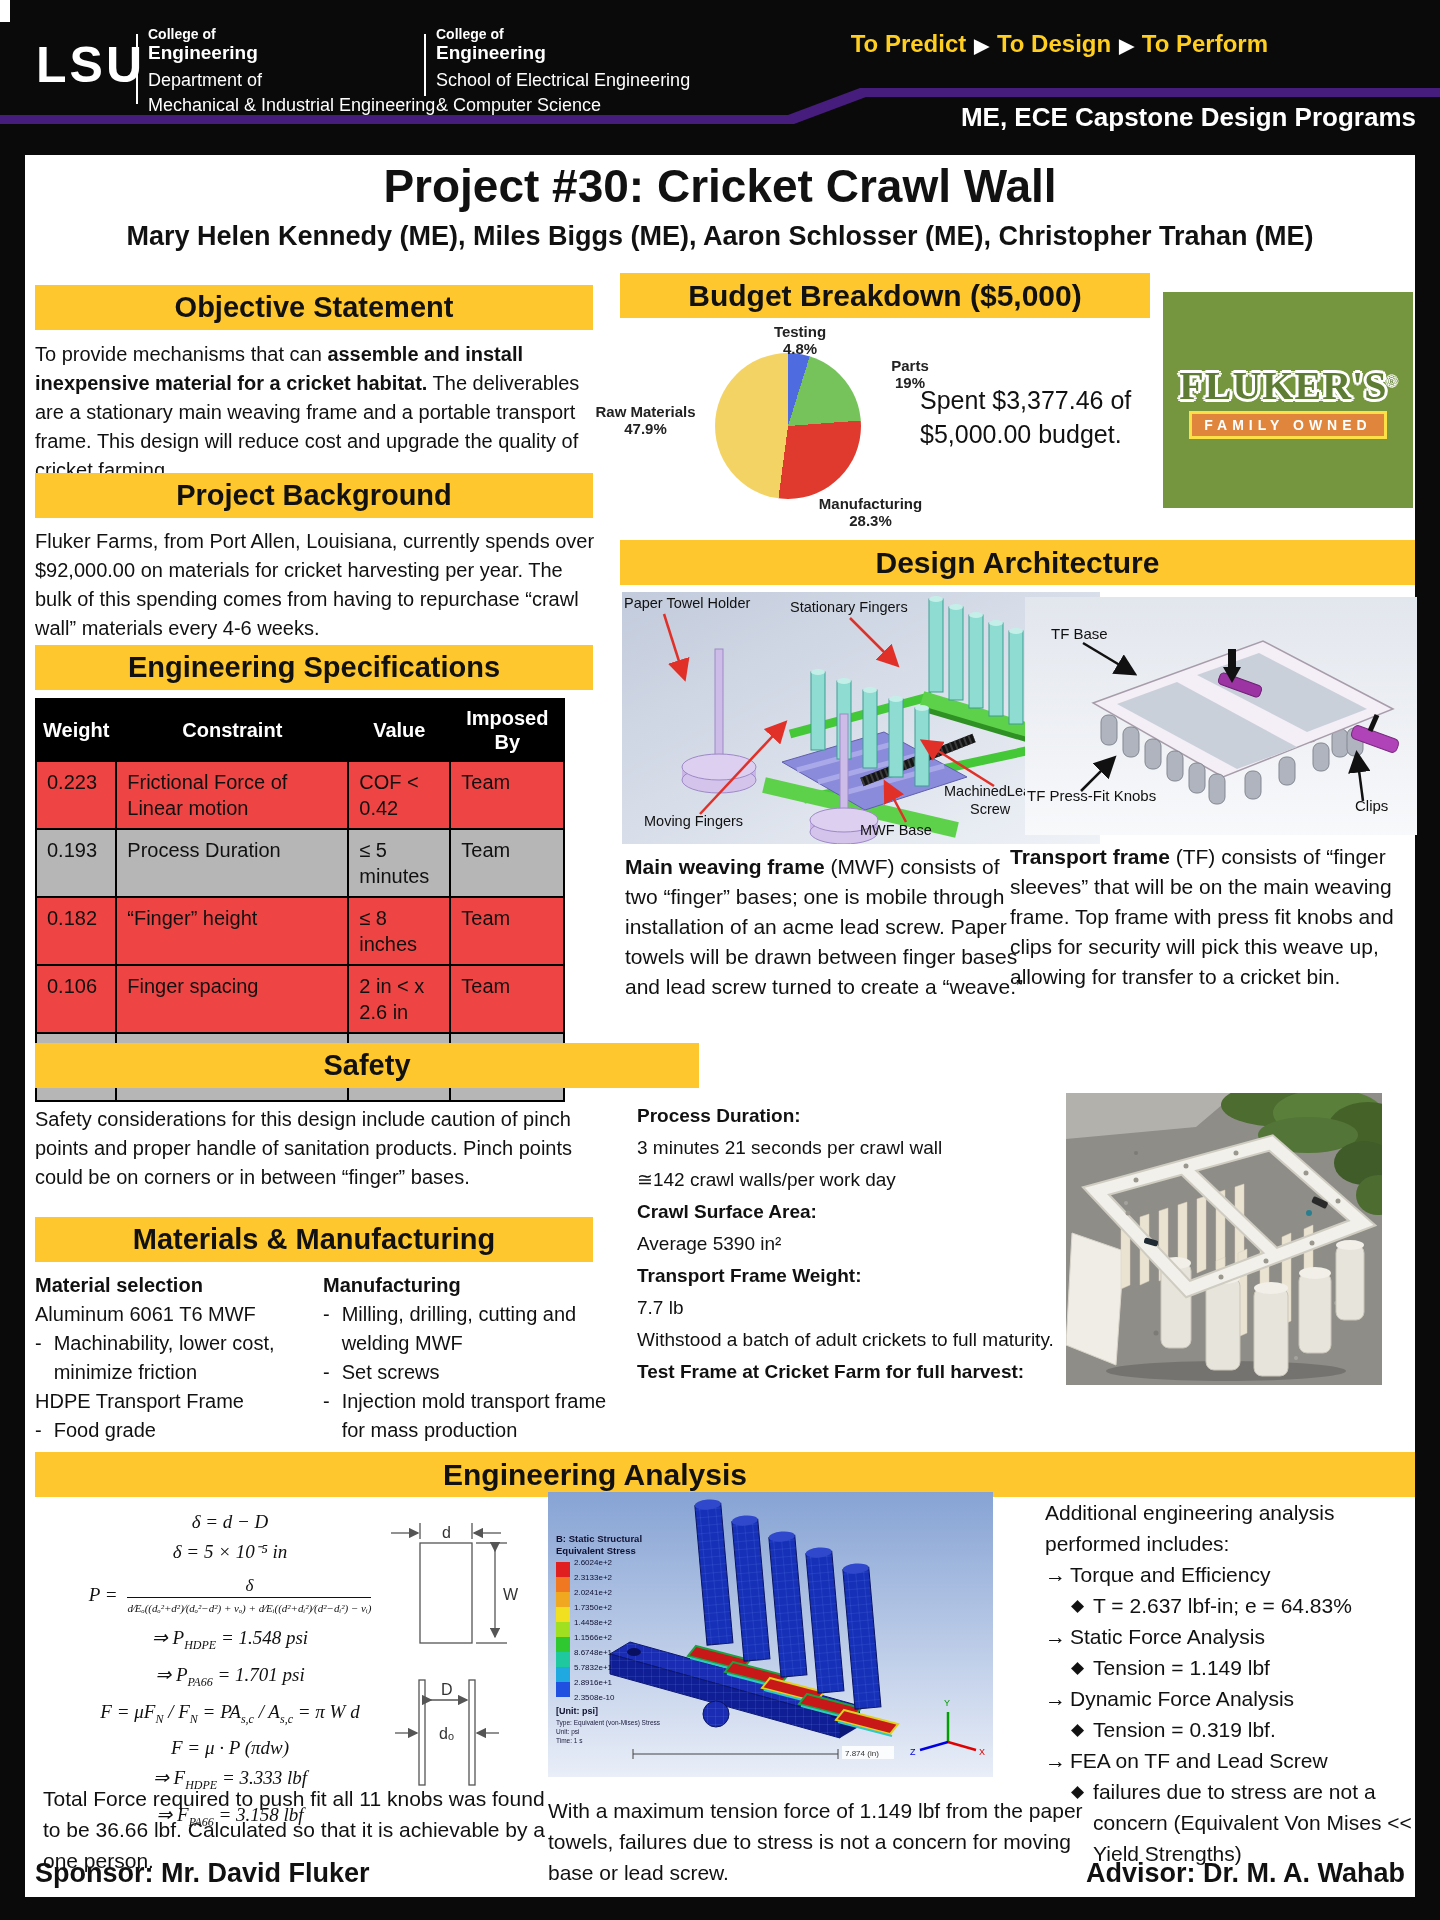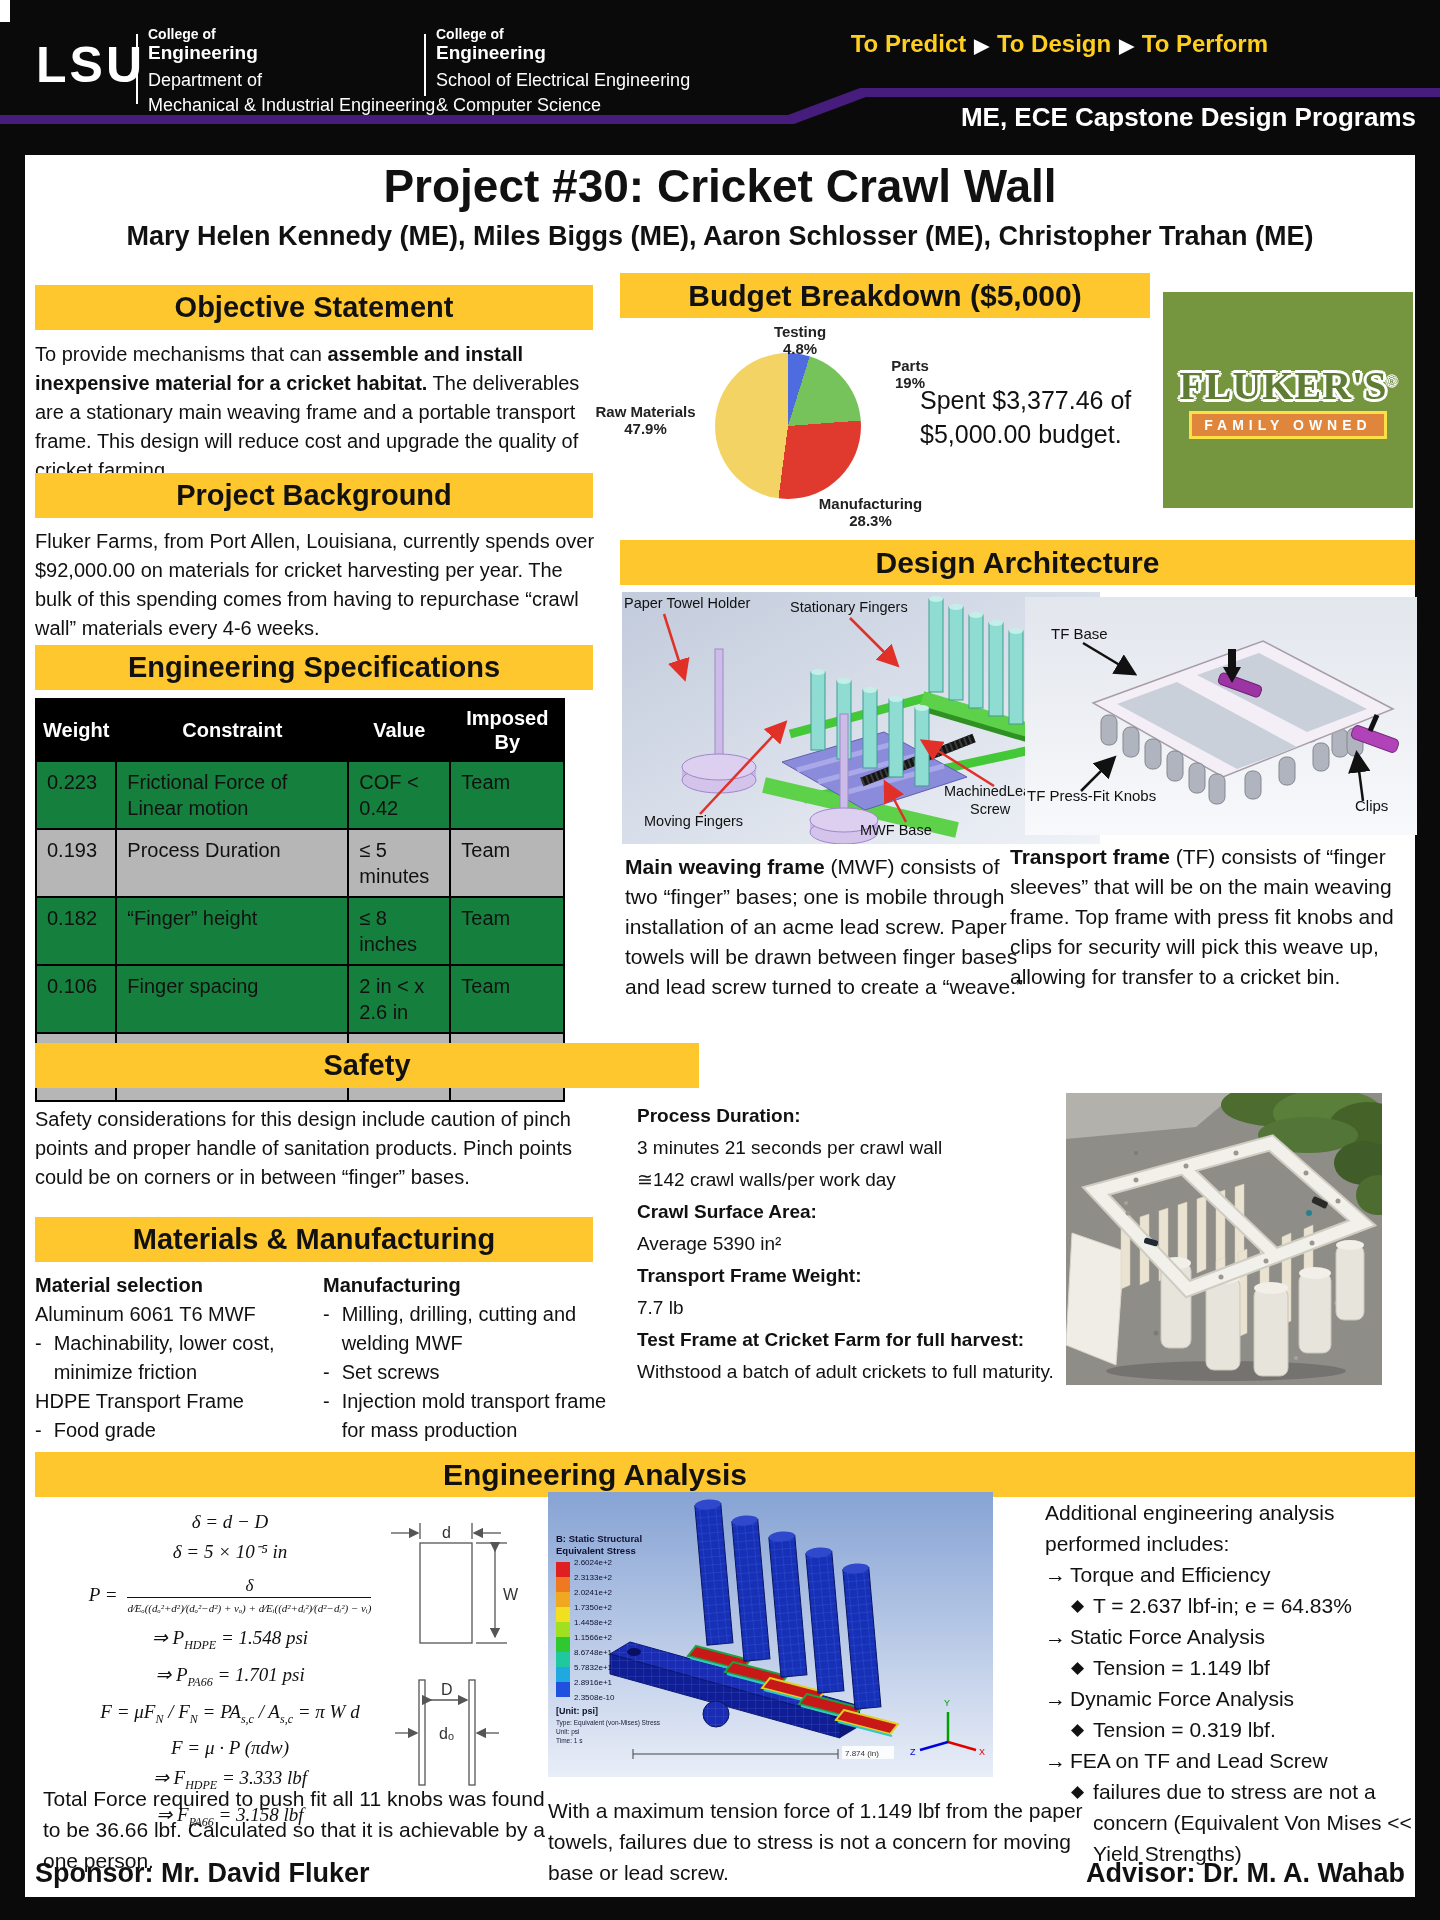--- a/index.html
+++ b/index.html
@@ -21,21 +21,21 @@
   .content{position:absolute;left:25px;top:155px;width:1390px;height:1742px;background:#fff;color:#111;}
   .page-title{position:absolute;left:0;top:4px;width:1390px;text-align:center;font-size:46px;font-weight:bold;}
   .authors{position:absolute;left:0;top:66px;width:1390px;text-align:center;font-size:27px;font-weight:bold;}
   .banner{position:absolute;background:#ffc72e;color:#111;font-weight:bold;text-align:center;font-size:29px;line-height:45px;height:45px;}
   .banner-ea{padding-right:260px;box-sizing:border-box;}
   .para{position:absolute;font-size:20px;line-height:29px;}
   
   .spec-table{position:absolute;left:10px;top:543px;border-collapse:collapse;font-size:20px;}
   .spec-table th{background:#000;color:#fff;font-weight:bold;text-align:center;padding:6px 6px;border:2px solid #000;line-height:24px;}
   .spec-table td{border:2px solid #000;padding:7px 10px;vertical-align:top;line-height:26px;}
-  .rowL td{background:#15803d;}
+  .rowL td{background:#ef4444;}
   .rowD td{background:#b6b6b6;}
   .c-weight{width:66px;} .c-con{width:218px;} .c-val{width:88px;} .c-imp{width:100px;}
   
   .mat-title{font-weight:bold;}
   .mat-line{padding-left:0;}
   .mat-bullet{display:flex;gap:12px;}
   .mat-bullet .dash{flex:0 0 auto;}
   
   .pie{position:absolute;left:690px;top:198px;width:146px;height:146px;border-radius:50%;}
   .pie-label{position:absolute;font-size:15px;font-weight:bold;text-align:center;line-height:17px;color:#222;}
@@ -386,22 +386,22 @@
     </div>
 
     <div class="abs" style="left:612px;top:945px;width:440px;">
       <div class="tl b">Process Duration:</div>
       <div class="tl">3 minutes 21 seconds per crawl wall</div>
       <div class="tl">≅142 crawl walls/per work day</div>
       <div class="tl b">Crawl Surface Area:</div>
       <div class="tl">Average 5390 in²</div>
       <div class="tl b">Transport Frame Weight:</div>
       <div class="tl">7.7 lb</div>
+      <div class="tl">Withstood a batch of adult crickets to full maturity.</div>
       <div class="tl b">Test Frame at Cricket Farm for full harvest:</div>
-      <div class="tl">Withstood a batch of adult crickets to full maturity.</div>
     </div>
 
     <svg class="abs" style="left:1041px;top:938px;" width="316" height="292" viewBox="0 0 316 292">
       <rect width="316" height="292" fill="#8f8d88"></rect>
       <polygon points="0,0 170,0 130,34 0,46" fill="#b3b1ac"></polygon>
       <g fill="#7d7b76">
           <circle cx="40" cy="90" r="2"></circle>
           <circle cx="90" cy="240" r="2.5"></circle>
           <circle cx="150" cy="265" r="2"></circle>
           <circle cx="250" cy="240" r="2.5"></circle>

